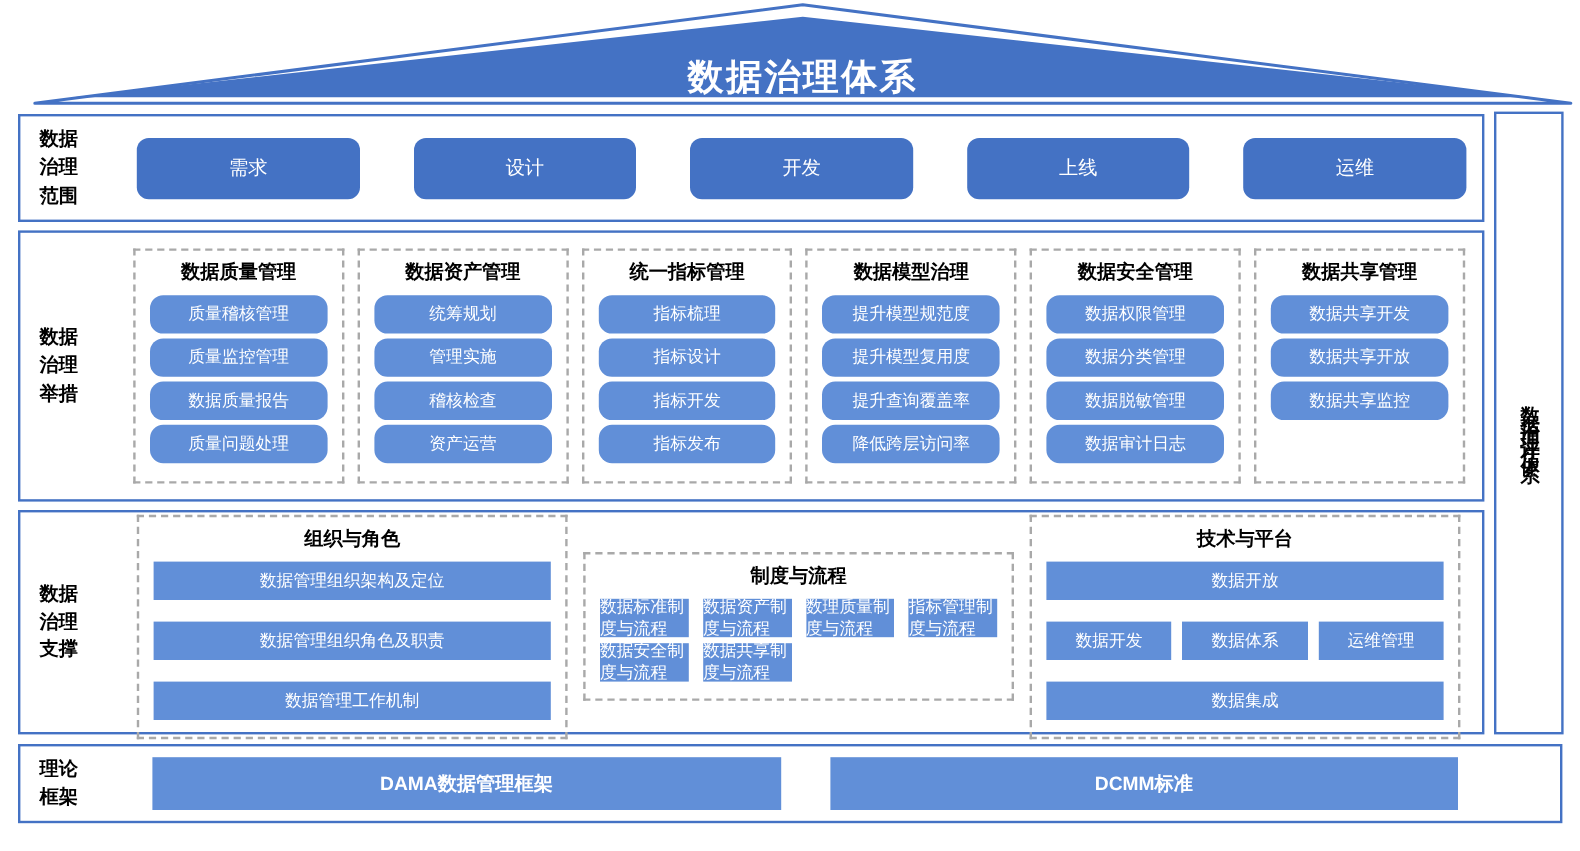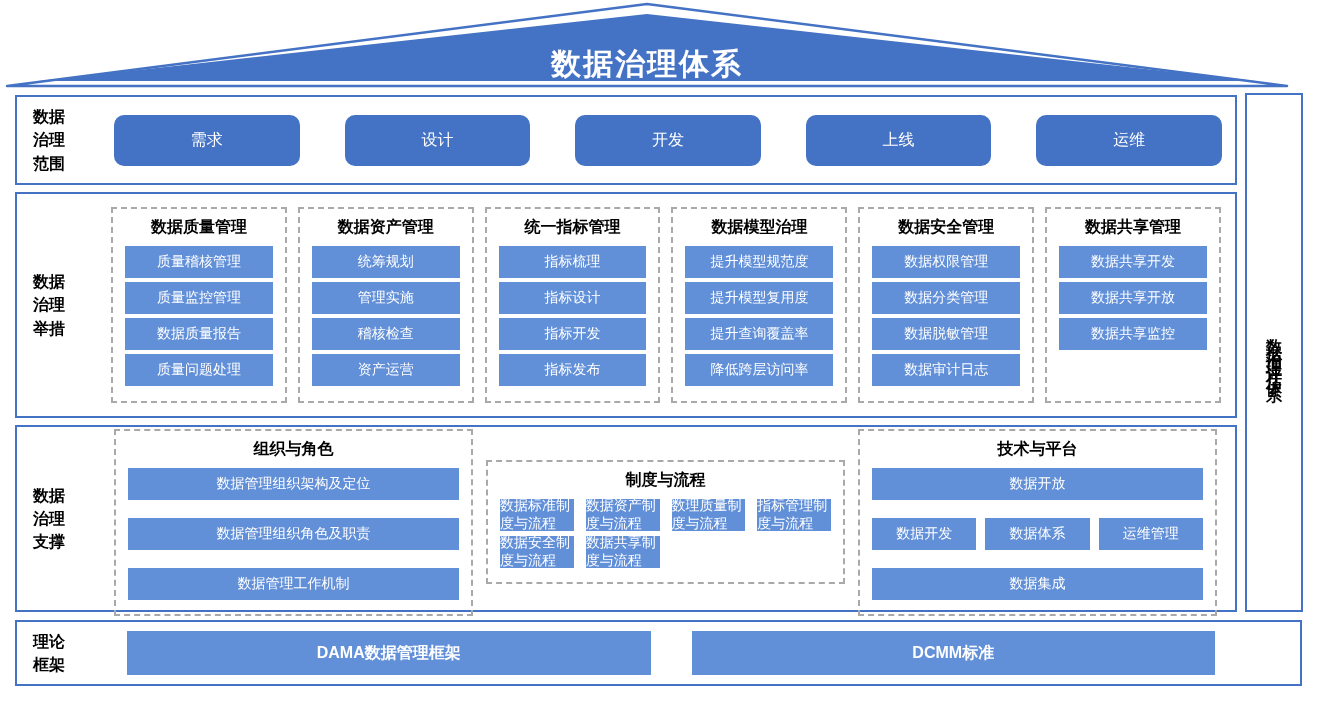--- a/index.html
+++ b/index.html
@@ -1,20 +1,20 @@
 <!DOCTYPE html>
 <html><head>
 <meta charset="utf-8">
 <style>
   html,body{margin:0;padding:0;background:#ffffff;}
   body{font-family:"Liberation Sans","DejaVu Sans",sans-serif;}
   .page{position:relative;width:1317px;height:709px;background:#fff;overflow:hidden;}
 
   
-  .roof{position:absolute;left:1px;top:2px;width:1292px;height:88px;}
+  .roof{position:absolute;left:23px;top:2px;width:1292px;height:88px;}
   .roof svg{display:block;width:100%;height:100%;}
   .roof-title{position:absolute;left:0;top:42px;width:100%;text-align:center;
     color:#fff;font-size:30px;font-weight:bold;letter-spacing:2px;}
 
   
   .section{position:absolute;border:2px solid #4472C4;background:#fff;display:flex;box-sizing:border-box;}
   .side-label{flex:0 0 64px;padding-left:16px;display:flex;align-items:center;
     font-size:16px;font-weight:bold;color:#000;line-height:1.45;white-space:pre-line;}
 
   
@@ -23,21 +23,21 @@
   .stage-btn{flex:1;height:51px;background:#4472C4;border-radius:10px;color:#fff;
     font-size:16px;display:flex;align-items:center;justify-content:center;}
 
   
   .sec-measures{left:15px;top:192px;width:1222px;height:226px;}
   .m-cols{flex:1;display:flex;gap:11px;padding:13px 14px 13px 14px;align-items:stretch;}
   .m-col{flex:1;border:2px dashed #A9A9A9;padding:6px 12px 14px 12px;box-sizing:border-box;}
   .col-header{text-align:center;font-size:16px;font-weight:bold;color:#000;
     padding:2px 0 8px 0;}
   .m-item{height:32px;margin-bottom:4px;background:#618FD8;color:#fff;font-size:14px;
-    display:flex;align-items:center;justify-content:center;}
+    display:flex;align-items:center;justify-content:center;border-radius:11px;}
 
   
   .sec-support{left:15px;top:425px;width:1222px;height:187px;}
   .s-groups{flex:1;display:flex;gap:13px;padding:20px 18px 13px 17px;align-items:center;}
   .s-group{flex:1;border:2px dashed #A9A9A9;padding:6px 12px 14px 12px;box-sizing:border-box;}
   .s-rows{display:flex;flex-direction:column;gap:18px;}
   .s-grid{display:grid;grid-template-columns:1fr 1fr 1fr 1fr;gap:5px 12px;}
   .s-row{display:flex;gap:9px;}
   .s-item{height:32px;background:#618FD8;color:#fff;font-size:14px;
     display:flex;align-items:center;justify-content:center;}

